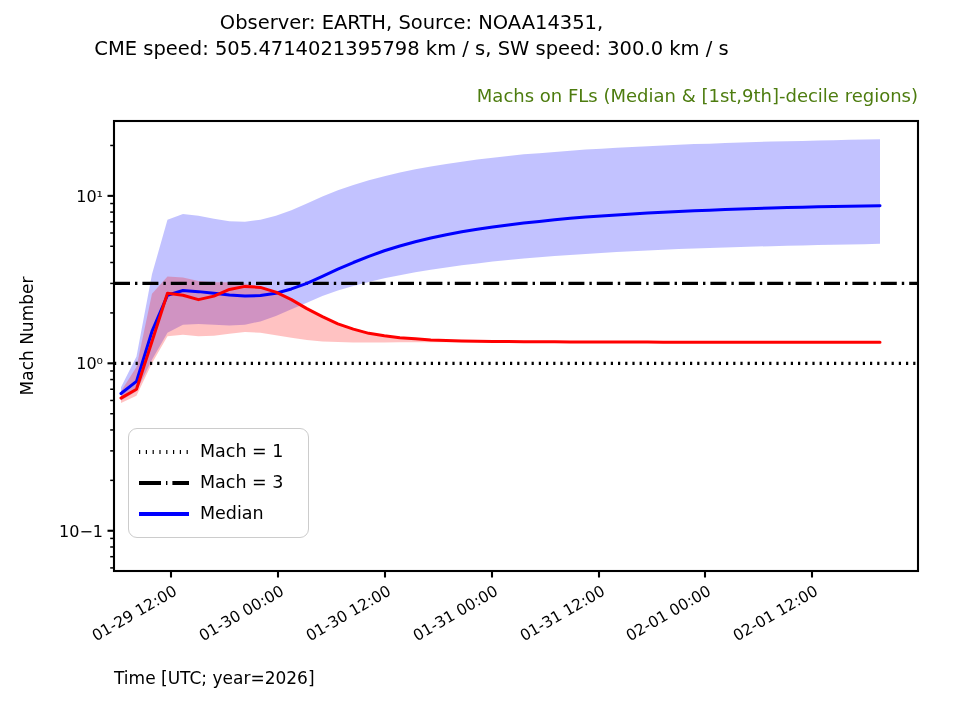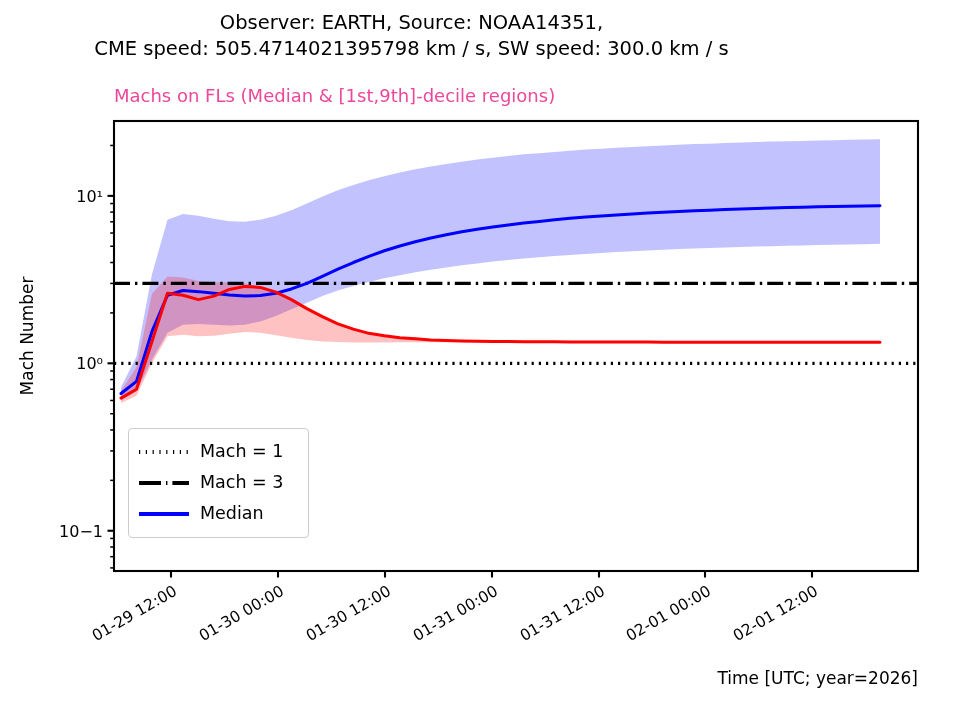--- a/index.html
+++ b/index.html
@@ -28,40 +28,40 @@
     font-size: 19.5px;
     color: #000000;
     line-height: 1.34;
     white-space: pre-line;
   }
   .axtitle {
     position: absolute;
     left: 114px;
     top: 85px;
     width: 804px;
-    text-align: left;
+    text-align: right;
     font-size: 18px;
-    color: #ec4899;
+    color: #4d7c0f;
   }
   .ylabel {
     position: absolute;
     left: -103px;
     top: 326px;
     width: 260px;
     text-align: center;
     font-size: 17px;
     color: #000000;
     transform: rotate(-90deg);
   }
   .xlabel {
     position: absolute;
     left: 114px;
     top: 668px;
     width: 804px;
-    text-align: right;
+    text-align: left;
     font-size: 17px;
     color: #000000;
   }
   svg.plot {
     position: absolute;
     left: 0;
     top: 0;
   }
   .tickmajor-y {
     font-size: 16px;
@@ -77,21 +77,21 @@
     text-align: right;
   }
   .legend-box {
     position: absolute;
     left: 128px;
     top: 428px;
     width: 181px;
     box-sizing: border-box;
     background: #ffffff;
     border: 1px solid #cccccc;
-    border-radius: 4px;
+    border-radius: 9px;
     padding: 7px 9px 8px 9px;
   }
   .legend-row {
     display: flex;
     align-items: center;
     height: 31px;
   }
   .legend-sample {
     width: 52px;
     height: 18px;

